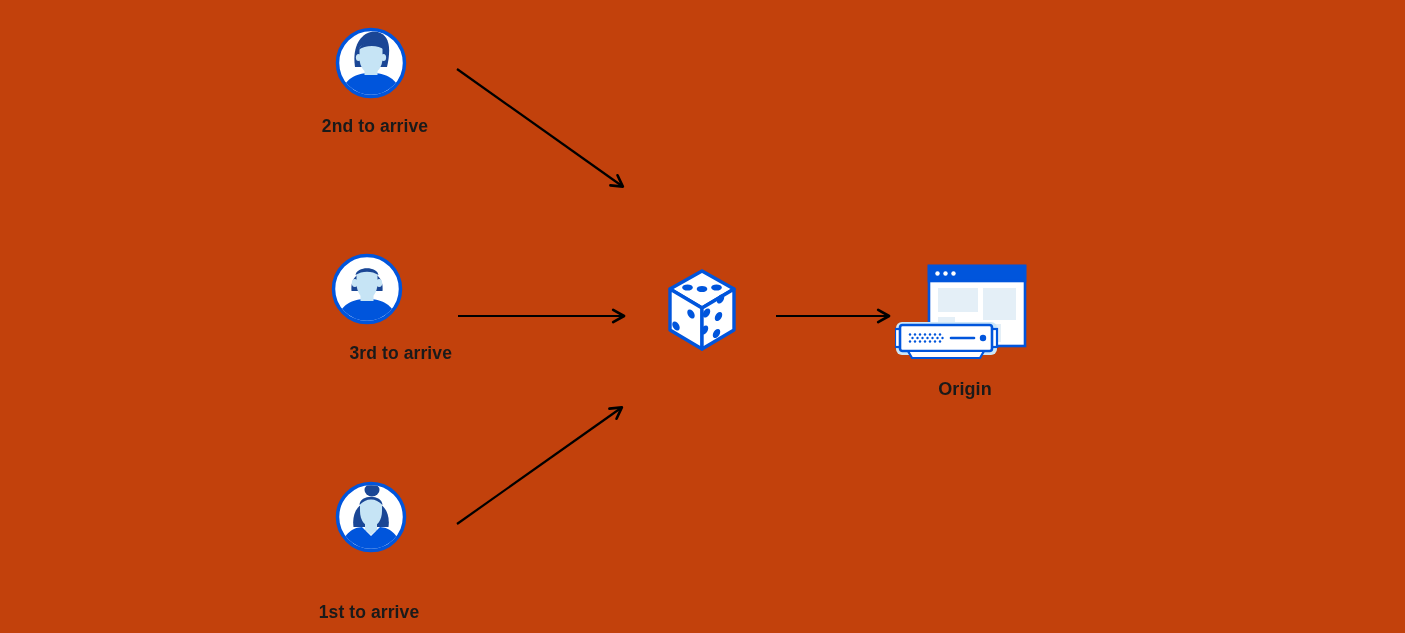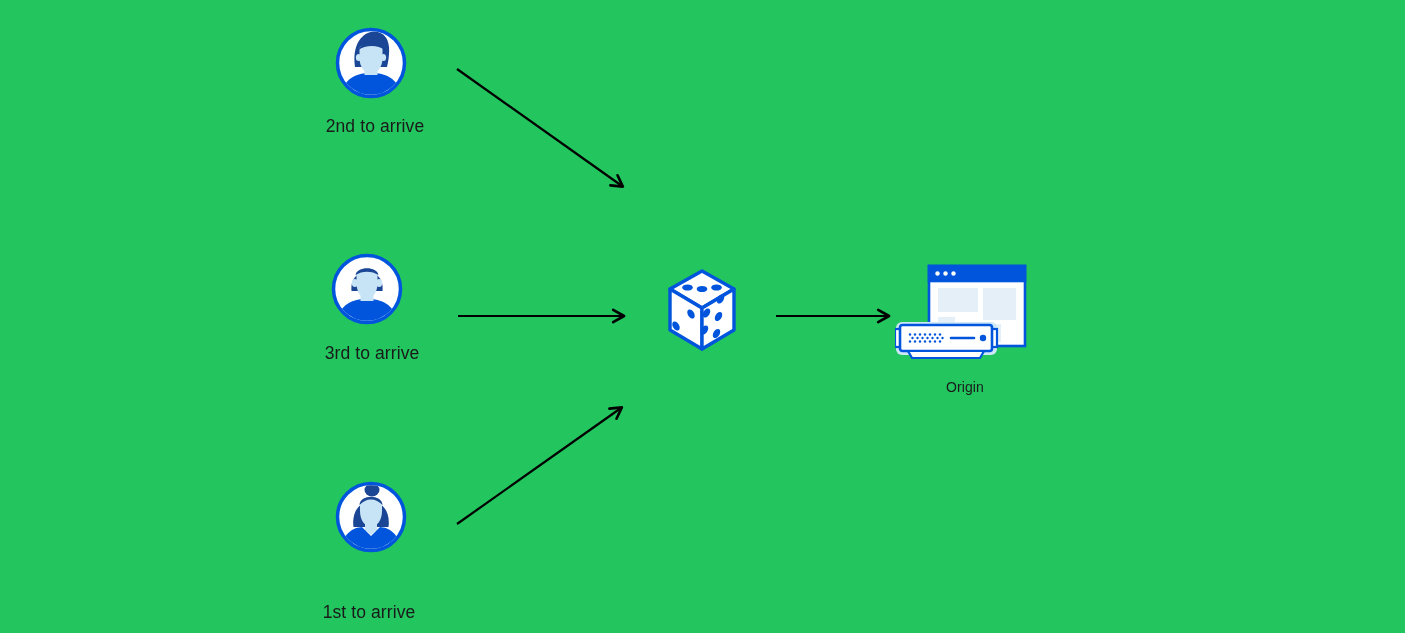--- a/index.html
+++ b/index.html
@@ -1,31 +1,32 @@
 <!DOCTYPE html>
 <html><head>
 <meta charset="utf-8">
 <style>
   html,body{margin:0;padding:0;background:#fff;}
   .canvas{
     position:relative;
     width:1405px;height:633px;
-    background:#22c55e;
+    background:#c2410c;
     font-family:"Liberation Sans","DejaVu Sans",sans-serif;
     overflow:hidden;
+    font-weight:bold;
   }
   .abs{position:absolute;}
   .node-label{
     position:absolute;
     text-align:center;
     font-size:17.5px;
     color:#1a1a1a;
     letter-spacing:0.1px;
   }
-  .origin-label{font-size:14px;}
+  .origin-label{font-size:18px;}
   svg{display:block;}
 </style>
 </head>
 <body>
 
 <div class="canvas">
 
   <svg class="abs" style="left:0;top:0" width="1405" height="633" viewBox="0 0 1405 633">
     <defs>
       <marker id="arrowhead" viewBox="0 0 10 10" refX="6.6" refY="4.5" markerWidth="8" markerHeight="8" orient="auto-start-reverse">
@@ -67,21 +68,21 @@
     <g clip-path="url(#clipA2)">
       <path d="M4,72 C8,52 20,46 36,46 C52,46 64,52 68,72 Z" fill="#0055dc"></path>
       <rect x="29.5" y="34" width="13" height="14" fill="#c6e4f5"></rect>
       <path d="M20.5,38 C18,12 54,12 51.5,38 Z" fill="#1a4695"></path>
       <ellipse cx="23.8" cy="30" rx="3" ry="4" fill="#c6e4f5"></ellipse>
       <ellipse cx="48.2" cy="30" rx="3" ry="4" fill="#c6e4f5"></ellipse>
       <path d="M25.5,19.5 C28.5,14 43.5,14 46.5,19.5 L46.5,30 C46.5,39.5 41.5,45.8 36,45.8 C30.5,45.8 25.5,39.5 25.5,30 Z" fill="#c6e4f5"></path>
       <path d="M24.5,22 C26,13 46,13 47.5,22 C41,17.5 31,17.5 24.5,22 Z" fill="#1a4695"></path>
     </g>
   </svg>
-  <div class="node-label" style="left:292px;top:343px;width:160px;">3rd to arrive</div>
+  <div class="node-label" style="left:292px;top:343px;width:160px;text-align:right;">3rd to arrive</div>
 
   <svg class="abs" style="left:335px;top:481px" width="72" height="72" viewBox="0 0 72 72">
     <defs>
         <clipPath id="clipA3">
           <circle cx="36" cy="36" r="31.8"></circle>
         </clipPath>
       </defs>
     <circle cx="36" cy="36" r="33.5" fill="#ffffff" stroke="#0055dc" stroke-width="3.5"></circle>
     <g clip-path="url(#clipA3)">
       <ellipse cx="37" cy="9" rx="7.5" ry="6.5" fill="#1a4695"></ellipse>

